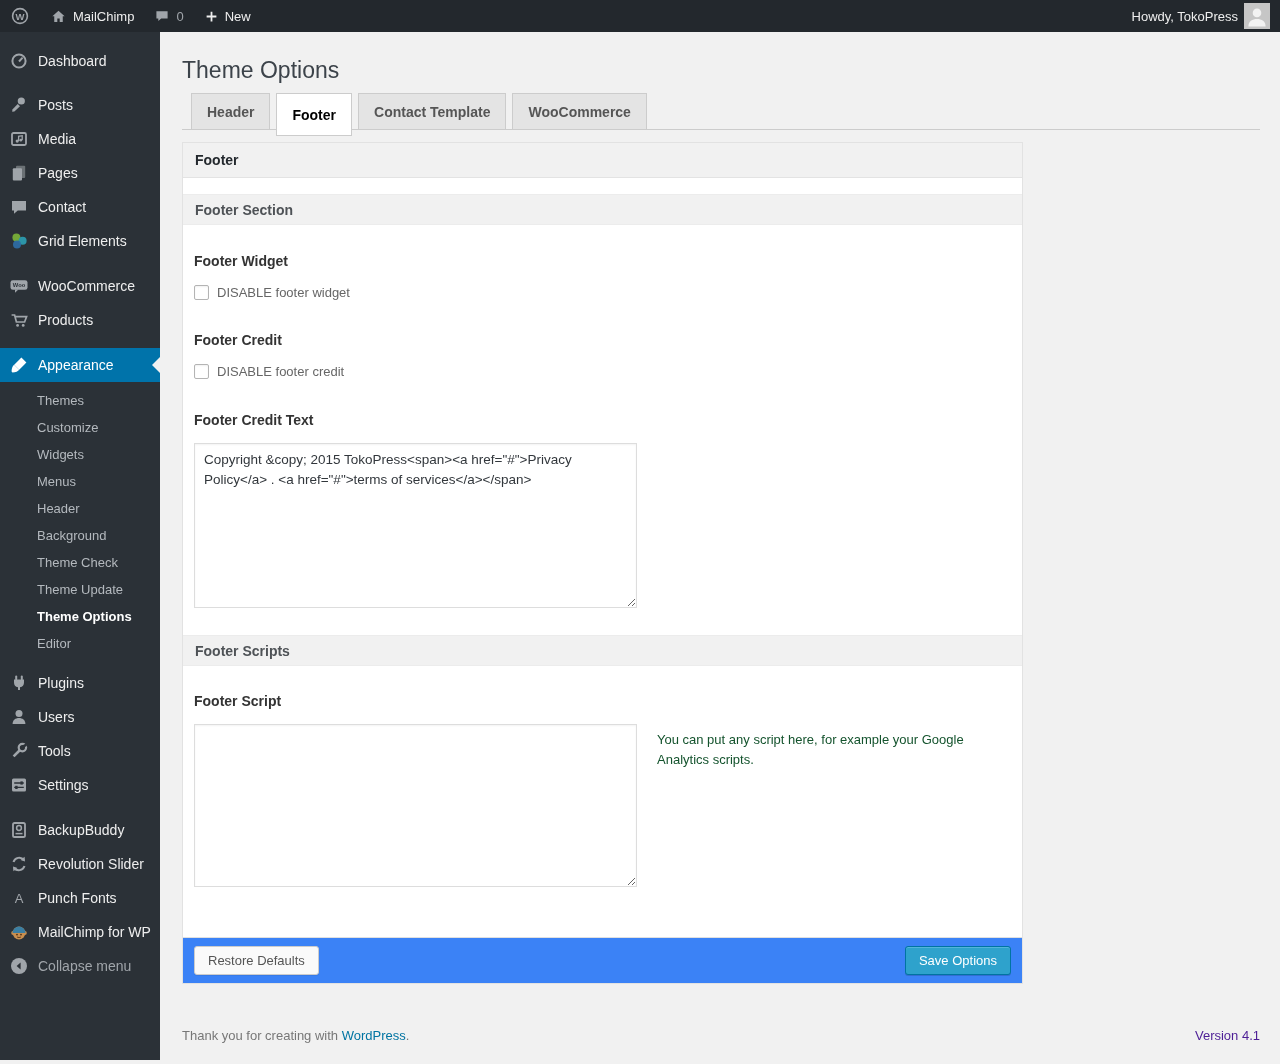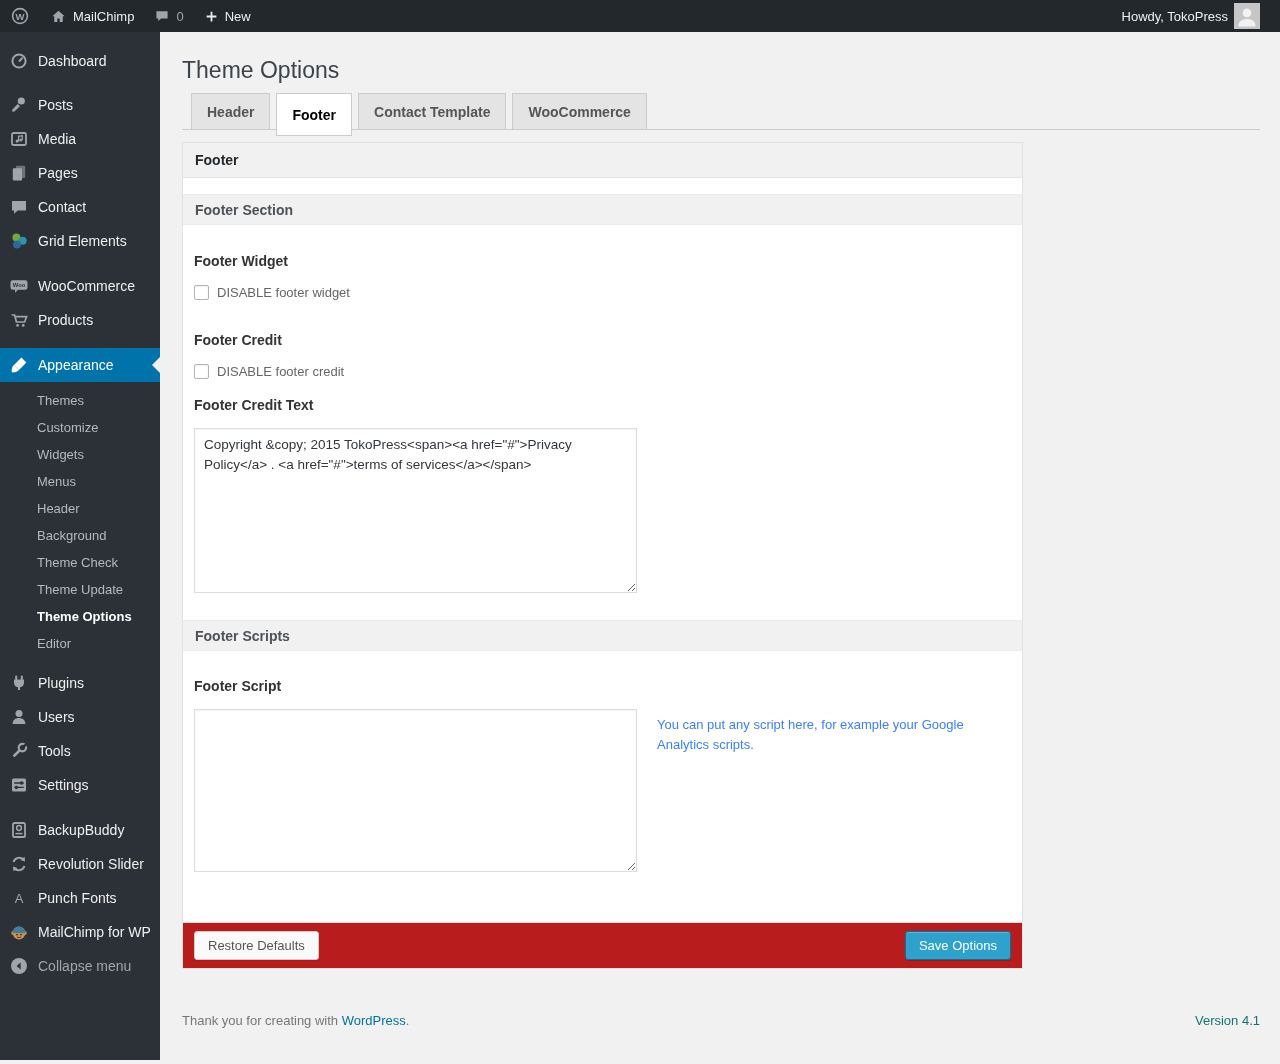--- a/index.html
+++ b/index.html
@@ -13,21 +13,21 @@
   }
   
   .adminbar {
     position: absolute; top:0; left:0; right:0; height:32px;
     background:#23282d; color:#eee; display:flex; align-items:center;
     font-size:13px; z-index:30;
   }
   .ab-item { display:flex; align-items:center; gap:6px; height:32px; padding:0 10px; cursor:pointer; }
   .ab-item svg { display:block; }
   .ab-count { color:#a0a5aa; }
-  .ab-right { margin-left:auto; display:flex; align-items:center; gap:8px; padding-right:10px; }
+  .ab-right { margin-left:auto; display:flex; align-items:center; gap:8px; }
   .avatar { width:26px; height:26px; display:block; overflow:hidden; }
   
   .sidebar {
     position:absolute; top:32px; left:0; bottom:4px; width:160px;
     background:#2b3137; color:#eee; font-size:14px; padding-top:12px; z-index:20;
   }
   .menu-item { display:flex; align-items:center; height:34px; padding:0 8px 0 9px; gap:9px; cursor:pointer; }
   .menu-item .mi-icon { width:20px; height:20px; flex:0 0 20px; display:flex; align-items:center; justify-content:center; }
   .menu-item .mi-label { white-space:nowrap; }
   .sep { height:11px; }
@@ -65,56 +65,56 @@
     height:36px; display:flex; align-items:center; padding:0 12px;
     font-size:14px; font-weight:bold; color:#23282d;
   }
   .white-gap { height:16px; background:#fff; }
   .section-heading {
     background:#f1f1f1; height:31px; display:flex; align-items:center; padding:12px 12px;
     font-size:14px; font-weight:bold; color:#4e5256;
     border-top:1px solid #ececec; border-bottom:1px solid #ececec;
   }
   .field-label { margin:0 0 0 11px; font-size:14px; font-weight:bold; color:#333; height:15px; }
-  .mt28 { margin-top:28px; } .mt32 { margin-top:32px; } .mt33 { margin-top:18px; }
+  .mt28 { margin-top:28px; } .mt32 { margin-top:32px; } .mt33 { margin-top:33px; }
   .mt27 { margin-top:27px; } .mt16 { margin-top:16px; }
   .check-row { display:flex; align-items:center; margin-left:11px; gap:8px; height:16px; }
   .check-row input[type=checkbox] {
     appearance:none; -webkit-appearance:none; width:15px; height:15px;
     border:1px solid #b4b4b4; border-radius:2px; background:#fff; cursor:pointer; margin:0;
     box-shadow: inset 0 1px 2px rgba(0,0,0,.06);
   }
   .check-label { font-size:13px; color:#666; }
   .ta {
     display:block; margin-left:11px; width:443px; height:165px;
     border:1px solid #ddd; background:#fff; padding:6px 9px;
     font-family:"Liberation Sans",sans-serif; font-size:13.5px; line-height:1.45; color:#32373c;
     box-shadow: inset 0 1px 2px rgba(0,0,0,.05); resize:both; outline:none;
   }
   .ta.script { height:163px; }
   .script-row { display:flex; align-items:flex-start; }
-  .help-text { margin-left:20px; padding-top:6px; width:310px; font-size:13px; color:#3b82f6; line-height:1.55; }
+  .help-text { margin-left:20px; padding-top:6px; width:310px; font-size:13px; color:#14532d; line-height:1.55; }
   .action-bar {
-    margin-top:50px; background:#b91c1c; border-top:1px solid #e0e0e0;
+    margin-top:50px; background:#3b82f6; border-top:1px solid #e0e0e0;
     height:46px; display:flex; align-items:center; justify-content:space-between; padding:0 11px;
   }
   .btn { font-family:"Liberation Sans",sans-serif; font-size:13px; border-radius:3px; cursor:pointer; padding:6px 13px; line-height:1.2; }
   .btn-secondary {
     background:#fafafa; border:1px solid #ccc; color:#555;
     box-shadow: 0 1px 0 rgba(0,0,0,.06);
   }
   .btn-primary {
     background:#2ea2cc; border:1px solid #0074a2; color:#fff;
     box-shadow: inset 0 1px 0 rgba(120,200,230,.5), 0 1px 0 rgba(0,0,0,.15);
   }
   
   .page-footer { display:flex; justify-content:space-between; margin-top:44px; font-size:13px; color:#777; }
   .thanks { }
   .thanks a { color:#0074a2; text-decoration:none; cursor:pointer; }
-  .version { color:#0f766e; }
+  .version { color:#4c1d95; }
 </style>
 </head>
 <body>
 
 <div class="adminbar">
   <div class="ab-item">
     <span>
         <svg width="20" height="20" viewBox="0 0 20 20">
           <circle cx="10" cy="10" r="7.4" fill="none" stroke="#a0a5aa" stroke-width="1.6"></circle>
           <text x="10" y="13.5" font-size="9.5" text-anchor="middle" fill="#a0a5aa" font-weight="bold" font-family="Liberation Sans,sans-serif">W</text>

